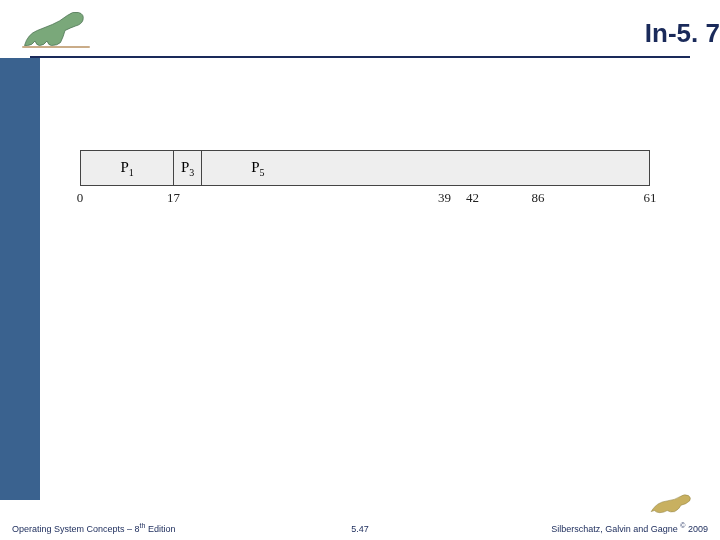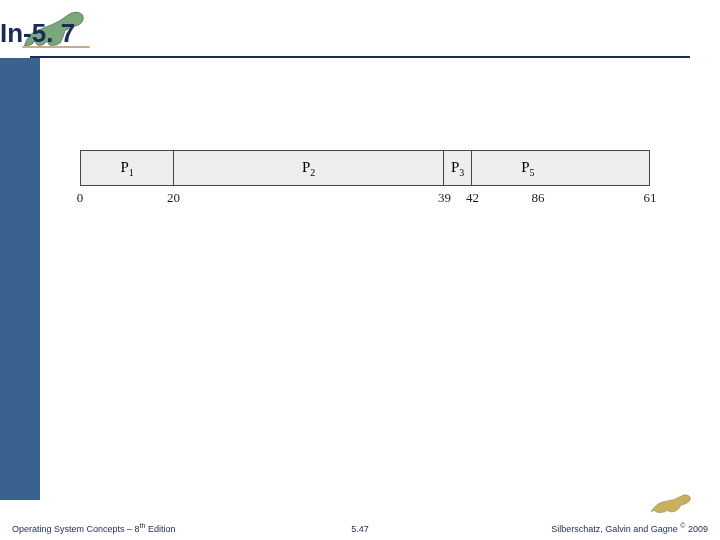--- a/index.html
+++ b/index.html
@@ -14,21 +14,21 @@
   .slide {
     width: 720px;
     height: 540px;
     position: relative;
   }
   .title {
     position: absolute;
     top: 18px;
     left: 0;
     width: 100%;
-    text-align: left;
+    text-align: right;
     font-size: 26px;
     font-weight: bold;
     color: #1a2a5a;
   }
   .title-underline {
     position: absolute;
     top: 56px;
     left: 30px;
     width: 660px;
     height: 2px;
@@ -137,33 +137,30 @@
   <div class="title">In-5. 7</div>
   <div class="title-underline"></div>
 
   <div class="sidebar"></div>
 
   <div class="gantt">
     <div class="gantt-bar">
       <div class="seg" style="width:16.39%">
         <span><span>P</span><sub>1</sub></span>
       </div>
-      <div class="seg" style="width:47.54%">
-        <span><span>P</span><sub>2</sub></span>
-      </div>
       <div class="seg" style="width:4.92%">
         <span><span>P</span><sub>3</sub></span>
       </div>
       <div class="seg" style="width:19.67%">
         <span><span>P</span><sub>5</sub></span>
       </div>
     </div>
     <div class="ticks">
       <span class="tick" style="left:0%">0</span>
-      <span class="tick" style="left:16.39%">20</span>
+      <span class="tick" style="left:16.39%">17</span>
       <span class="tick" style="left:63.93%">39</span>
       <span class="tick" style="left:68.85%">42</span>
       <span class="tick" style="left:80.33%">86</span>
       <span class="tick" style="left:100%">61</span>
     </div>
   </div>
 
   <svg class="logo-bottom" viewBox="0 0 100 60">
     <path d="M10 48 Q20 30 40 28 Q55 26 64 20 Q72 14 80 18 Q86 22 82 28 Q76 34 66 36 Q62 44 54 48 Q46 50 40 46 Q34 50 26 50 Q20 50 16 46 Z" fill="#c8b060" stroke="#908040" stroke-width="1"></path>
   </svg>

